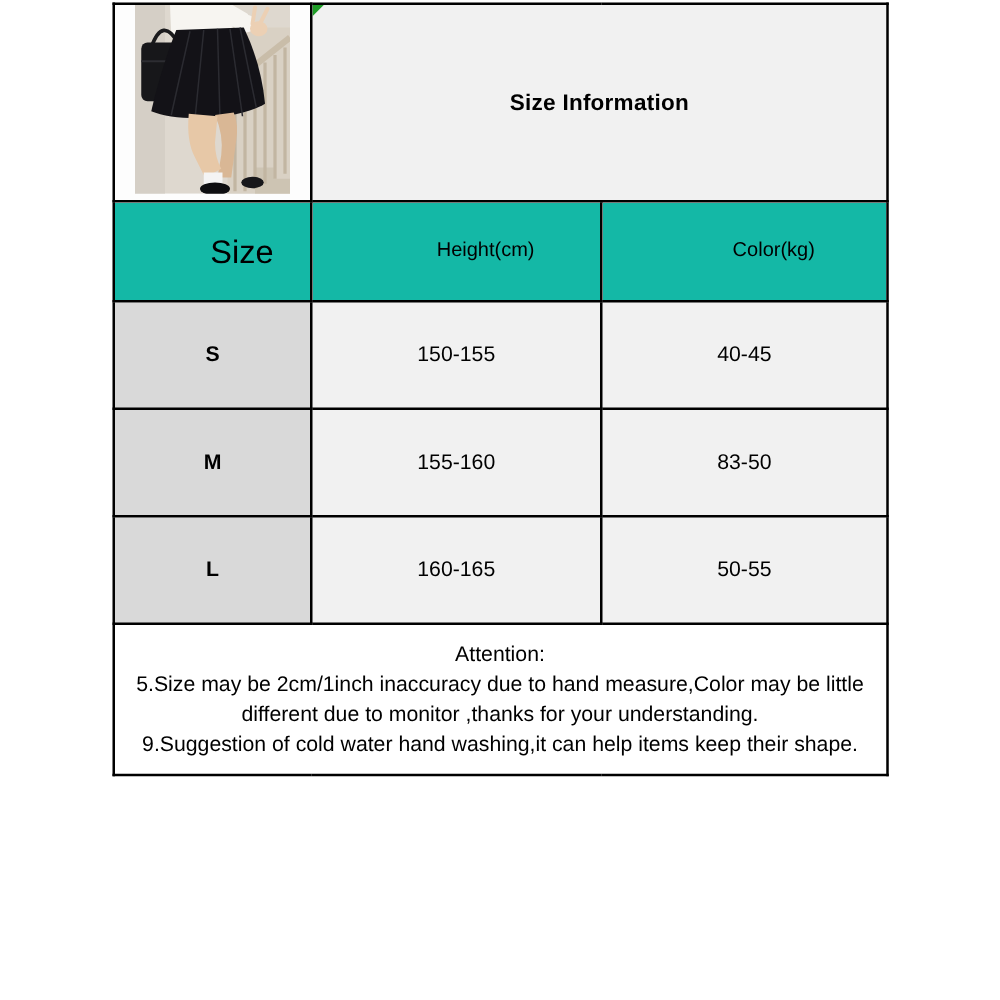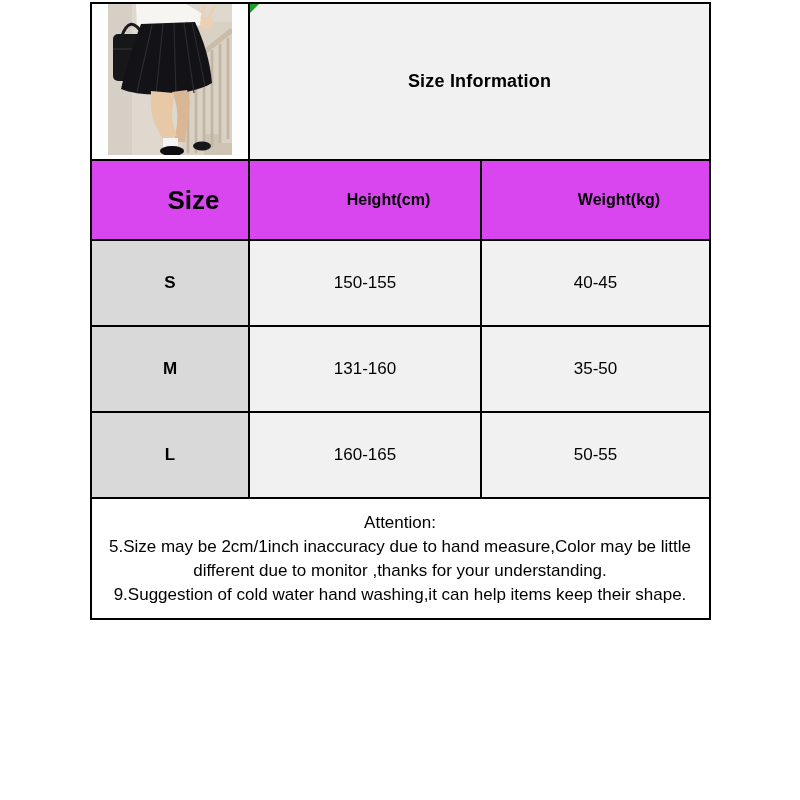--- a/index.html
+++ b/index.html
@@ -12,21 +12,21 @@
   table.size-chart td{border:2px solid #000;text-align:center;vertical-align:middle;overflow:hidden;}
   .r-top{height:153px;}
   .r-head{height:80px;}
   .r-data{height:86px;}
   .r-note{height:121px;padding-left:36px;}
   .photo-cell{background:#fdfdfd;padding:0;}
   .title-cell{background:#f1f1f1;position:relative;}
   .title-text{font-size:18px;font-weight:bold;letter-spacing:.2px;}
   .flag{position:absolute;top:0;left:0;width:0;height:0;
         border-top:9px solid #1f9d27;border-right:9px solid transparent;}
-  .head-cell{background:#d946ef;font-weight:bold;font-size:16px;padding-left:48px;}
+  .head-cell{background:#14b8a6;font-weight:normal;font-size:16px;padding-left:48px;}
   .size-head{font-size:26px;}
   .size-label{background:#d9d9d9;font-weight:bold;font-size:17px;}
   .value-cell{background:#f1f1f1;font-size:17px;font-weight:normal;margin-left:42px;}
   .note-cell{background:#ffffff;text-align:left;vertical-align:top;
              padding:2px 6px 2px 5px;font-size:17px;line-height:24px;}
   .photo-wrap{display:inline-block;line-height:0;}
 </style>
 </head>
 <body>
 
@@ -81,32 +81,32 @@
       </td>
       <td class="title-cell" colspan="2">
         <span class="flag"></span>
         <span class="title-text">Size Information</span>
       </td>
     </tr>
 
     <tr class="r-head">
       <td class="head-cell size-head">Size</td>
       <td class="head-cell">Height(cm)</td>
-      <td class="head-cell">Weight(kg)</td>
+      <td class="head-cell">Color(kg)</td>
     </tr>
 
     <tr class="r-data">
       <td class="size-label">S</td>
       <td class="value-cell">150-155</td>
       <td class="value-cell">40-45</td>
     </tr>
     <tr class="r-data">
       <td class="size-label">M</td>
-      <td class="value-cell">131-160</td>
-      <td class="value-cell">35-50</td>
+      <td class="value-cell">155-160</td>
+      <td class="value-cell">83-50</td>
     </tr>
     <tr class="r-data">
       <td class="size-label">L</td>
       <td class="value-cell">160-165</td>
       <td class="value-cell">50-55</td>
     </tr>
 
     <tr class="r-note">
       <td class="note-cell" colspan="3">
         <div>Attention:</div>

